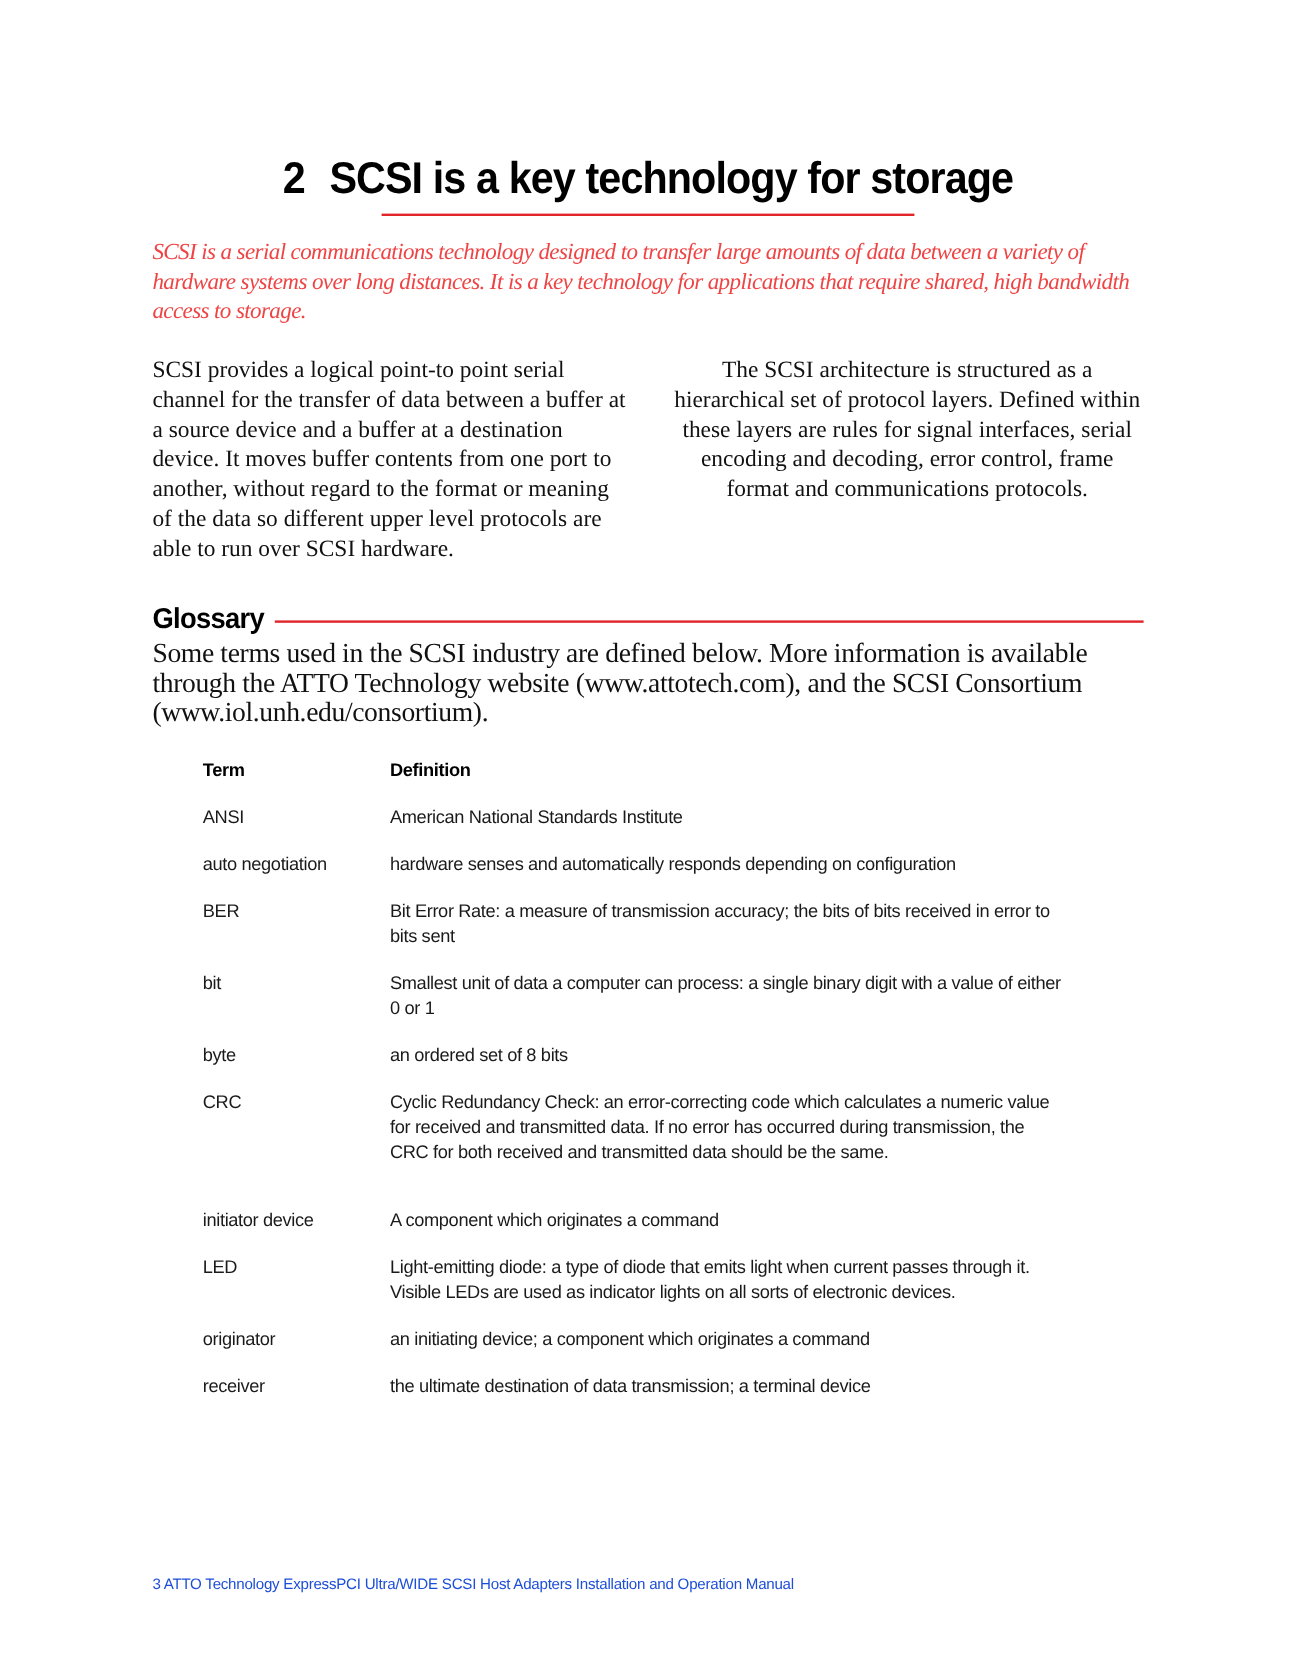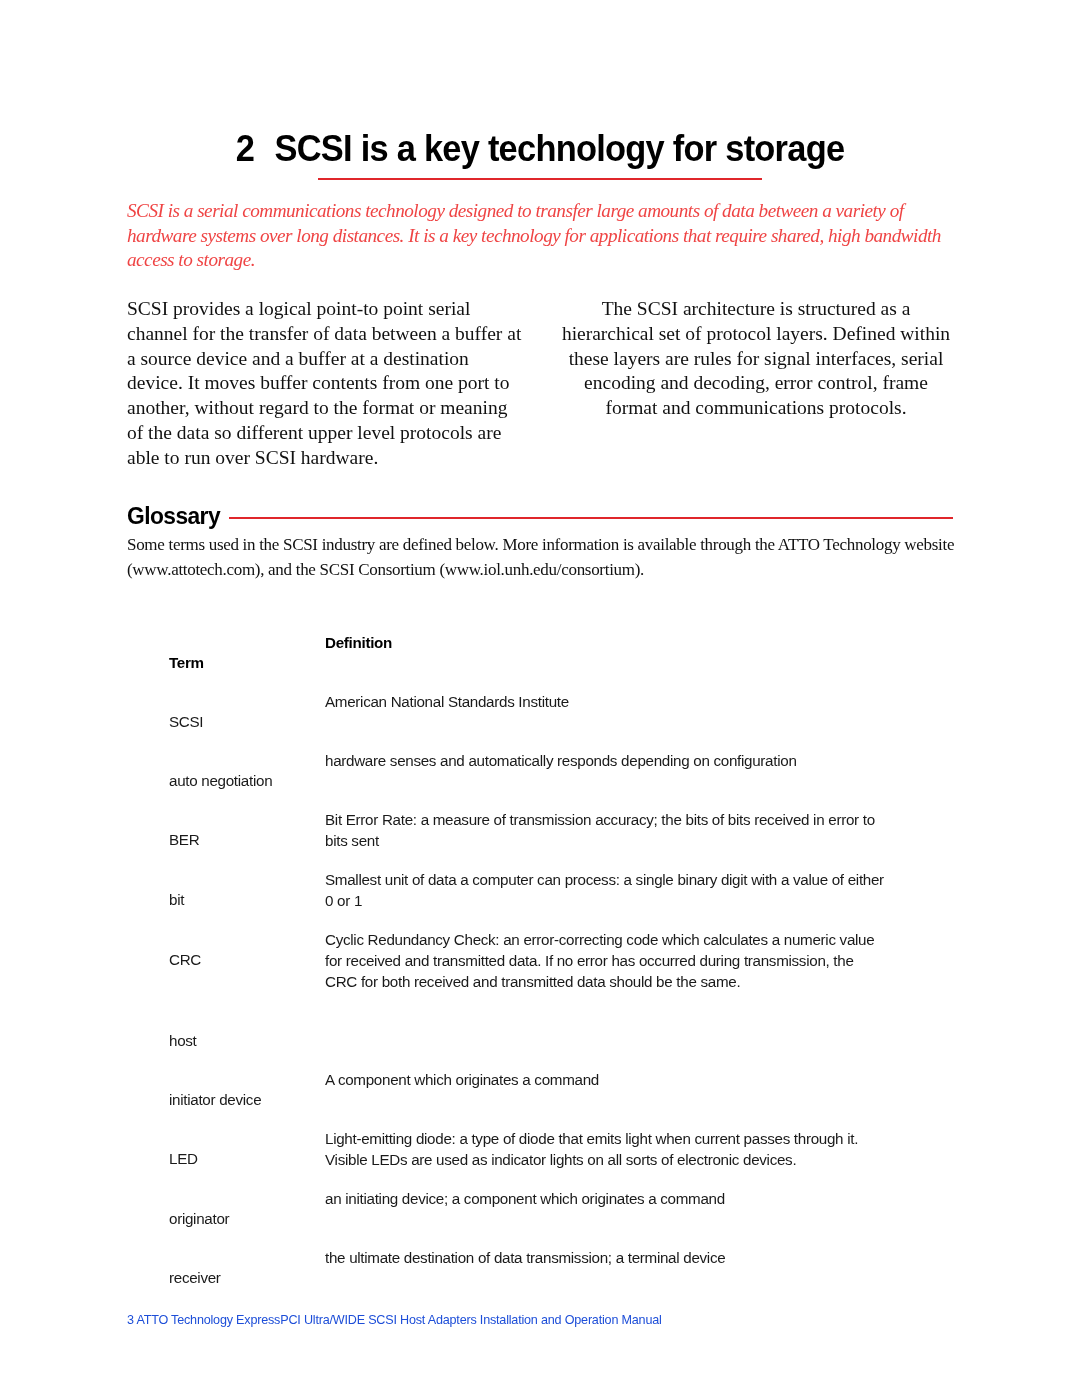--- a/index.html
+++ b/index.html
@@ -43,31 +43,31 @@
       transform: scaleX(0.95); transform-origin: left;
       white-space: nowrap;
     }
     .section-heading .rule {
       flex: 1; height: 0; border-top: 2px solid #e0262b; margin-left: 4px; margin-top: 4px;
     }
 
     .glossary-intro {
       position: absolute; left: 127px; top: 521px; width: 830px;
       font-family: "Liberation Serif", serif;
-      font-size: 17px; line-height: 24.5px; color: #111;
+      font-size: 23px; line-height: 24.5px; color: #111;
       letter-spacing: -0.3px;
     }
 
     .gtable {
       position: absolute; left: 169px; top: 620px; width: 720px;
       font-family: "Liberation Sans", sans-serif; font-size: 15.2px;
       line-height: 21px; color: #1a1a1a; letter-spacing: -0.3px;
     }
     .grow { display: flex; margin-bottom: 18px; }
-    .grow .term { width: 156px; flex: 0 0 156px; margin-top: 20px; }
+    .grow .term { width: 156px; flex: 0 0 156px; }
     .grow .def { width: 560px; }
     .ghead { font-weight: bold; color: #000; margin-bottom: 18px; }
 
     .footer {
       position: absolute; left: 127px; top: 1301px; width: 800px;
       font-family: "Liberation Sans", sans-serif; font-size: 12.6px; color: #1d4ed8;
       letter-spacing: -0.2px;
     }
   </style>
 </head>
@@ -91,41 +91,44 @@
   </div>
 
   <p class="glossary-intro" style="margin:0">Some terms used in the SCSI industry are defined below. More information is available through the ATTO Technology website (www.attotech.com), and the SCSI Consortium (www.iol.unh.edu/consortium).</p>
 
   <div class="gtable">
     <div class="grow ghead">
       <div class="term">Term</div>
       <div class="def">Definition</div>
     </div>
     <div class="grow">
-      <div class="term">SCSI</div>
+      <div class="term">ANSI</div>
       <div class="def">American National Standards Institute</div>
     </div>
     <div class="grow">
       <div class="term">auto negotiation</div>
       <div class="def">hardware senses and automatically responds depending on configuration</div>
     </div>
     <div class="grow">
       <div class="term">BER</div>
       <div class="def">Bit Error Rate: a measure of transmission accuracy; the bits of bits received in error to bits sent</div>
     </div>
     <div class="grow">
       <div class="term">bit</div>
       <div class="def">Smallest unit of data a computer can process: a single binary digit with a value of either 0 or 1</div>
     </div>
     <div class="grow">
+      <div class="term">byte</div>
+      <div class="def">an ordered set of 8 bits</div>
+    </div>
+    <div class="grow">
       <div class="term">CRC</div>
       <div class="def">Cyclic Redundancy Check: an error-correcting code which calculates a numeric value for received and transmitted data. If no error has occurred during transmission, the CRC for both received and transmitted data should be the same.</div>
     </div>
     <div class="grow">
-      <div class="term">host</div>
     </div>
     <div class="grow">
       <div class="term">initiator device</div>
       <div class="def">A component which originates a command</div>
     </div>
     <div class="grow">
       <div class="term">LED</div>
       <div class="def">Light-emitting diode: a type of diode that emits light when current passes through it. Visible LEDs are used as indicator lights on all sorts of electronic devices.</div>
     </div>
     <div class="grow">

